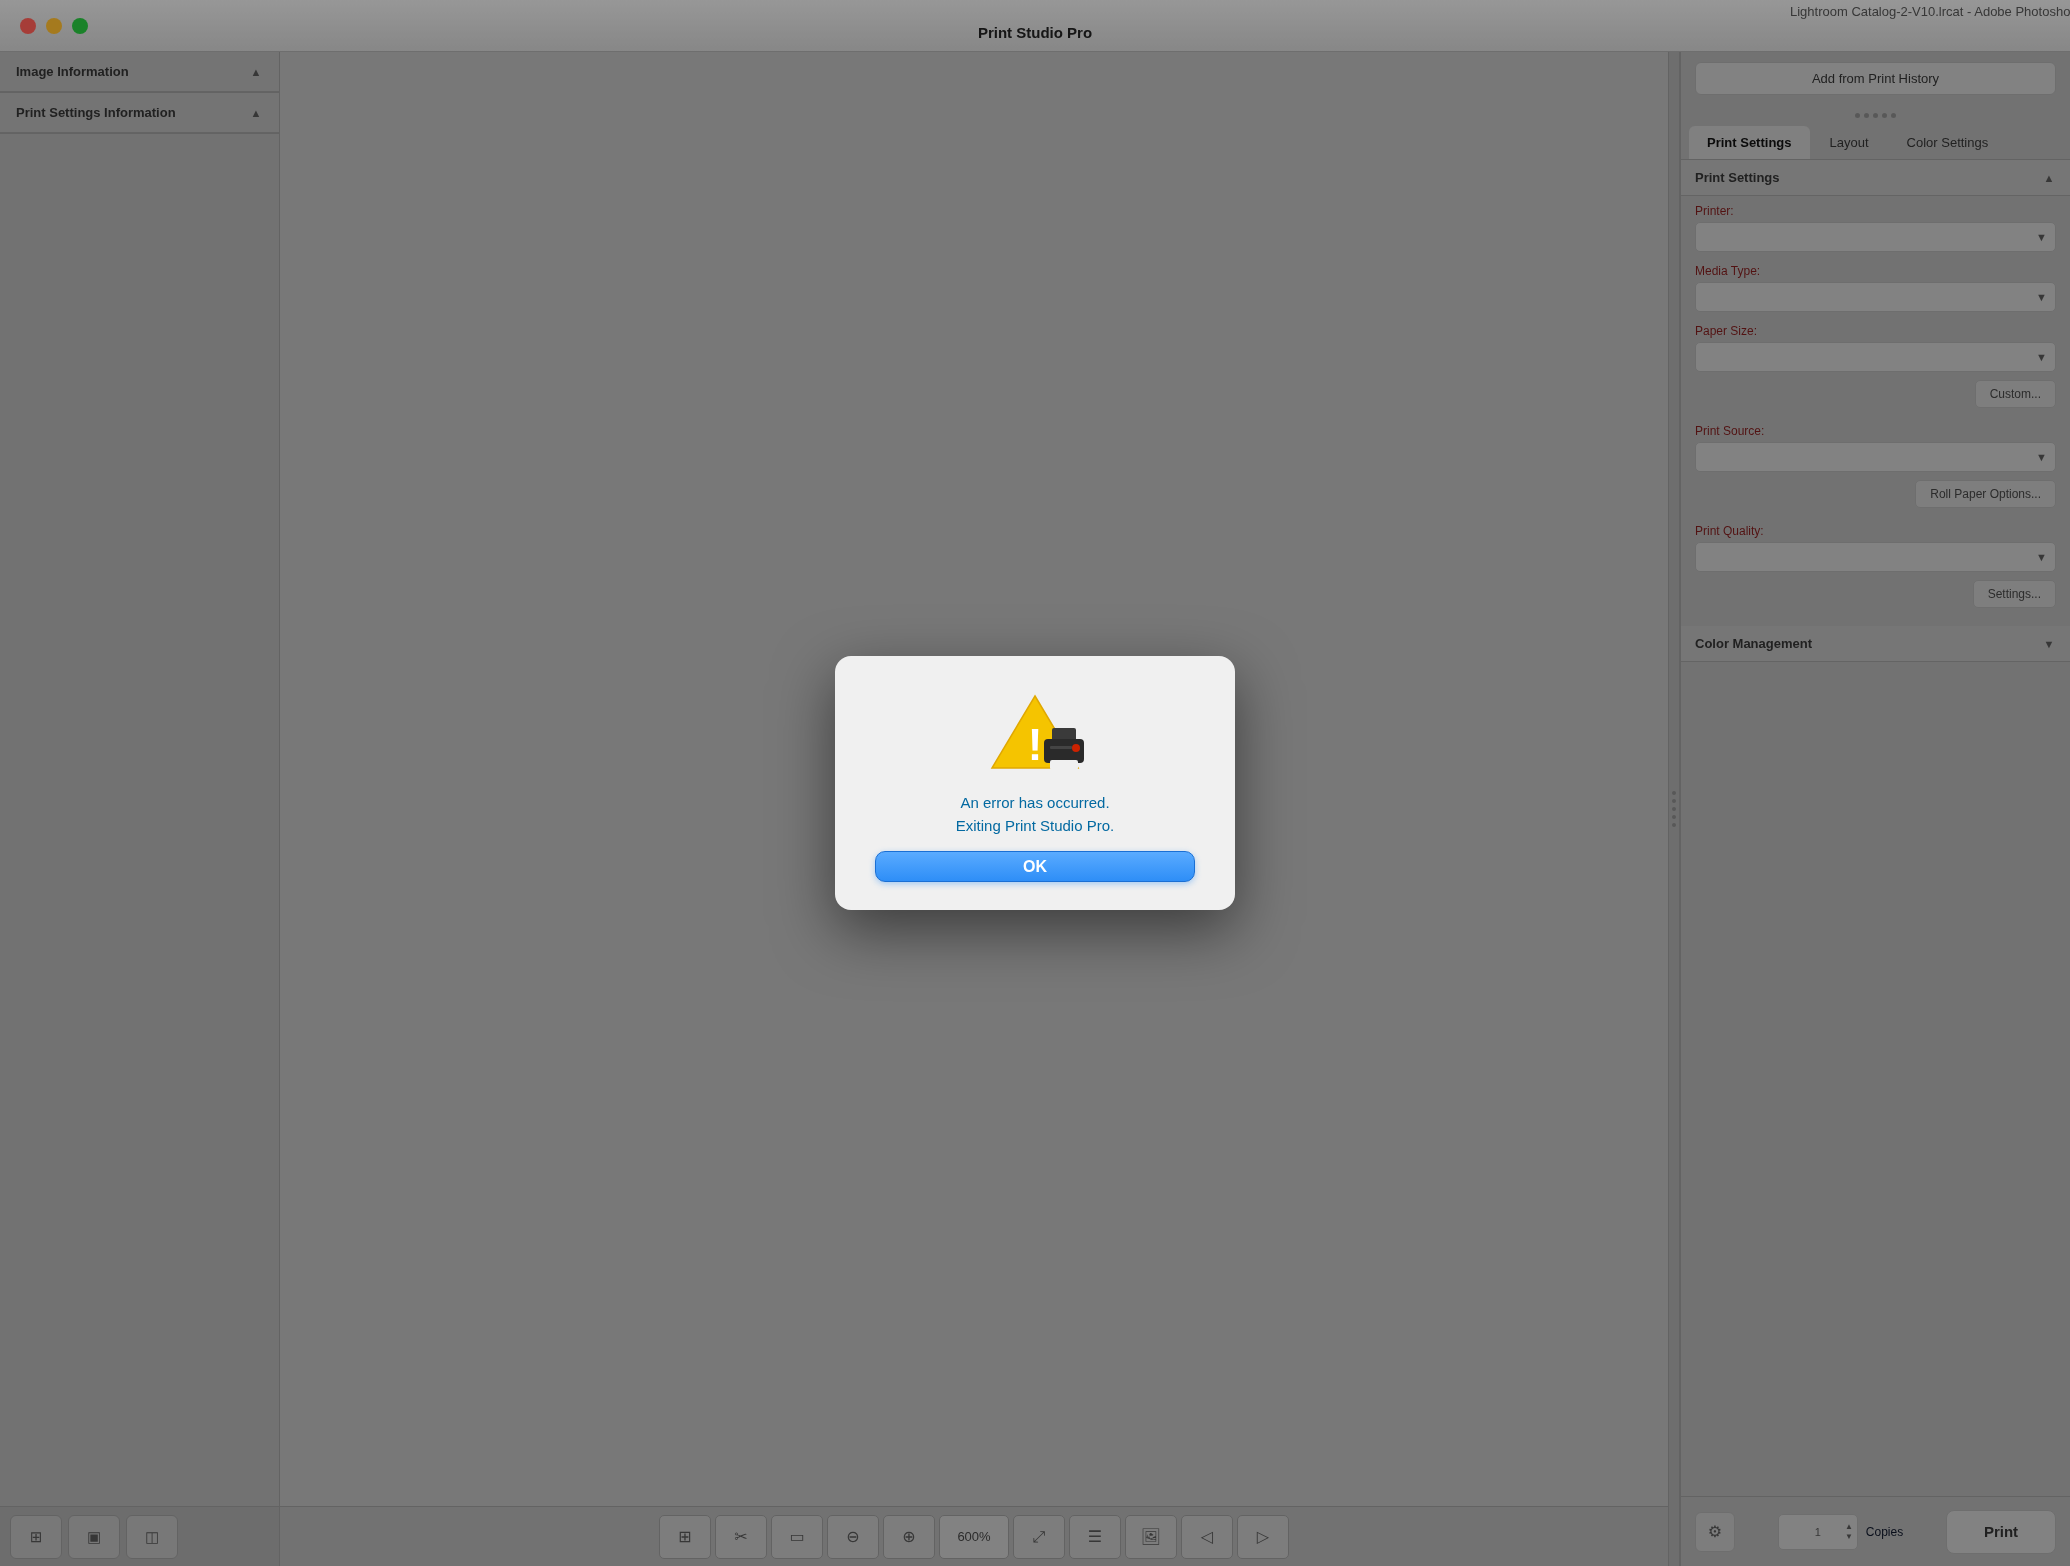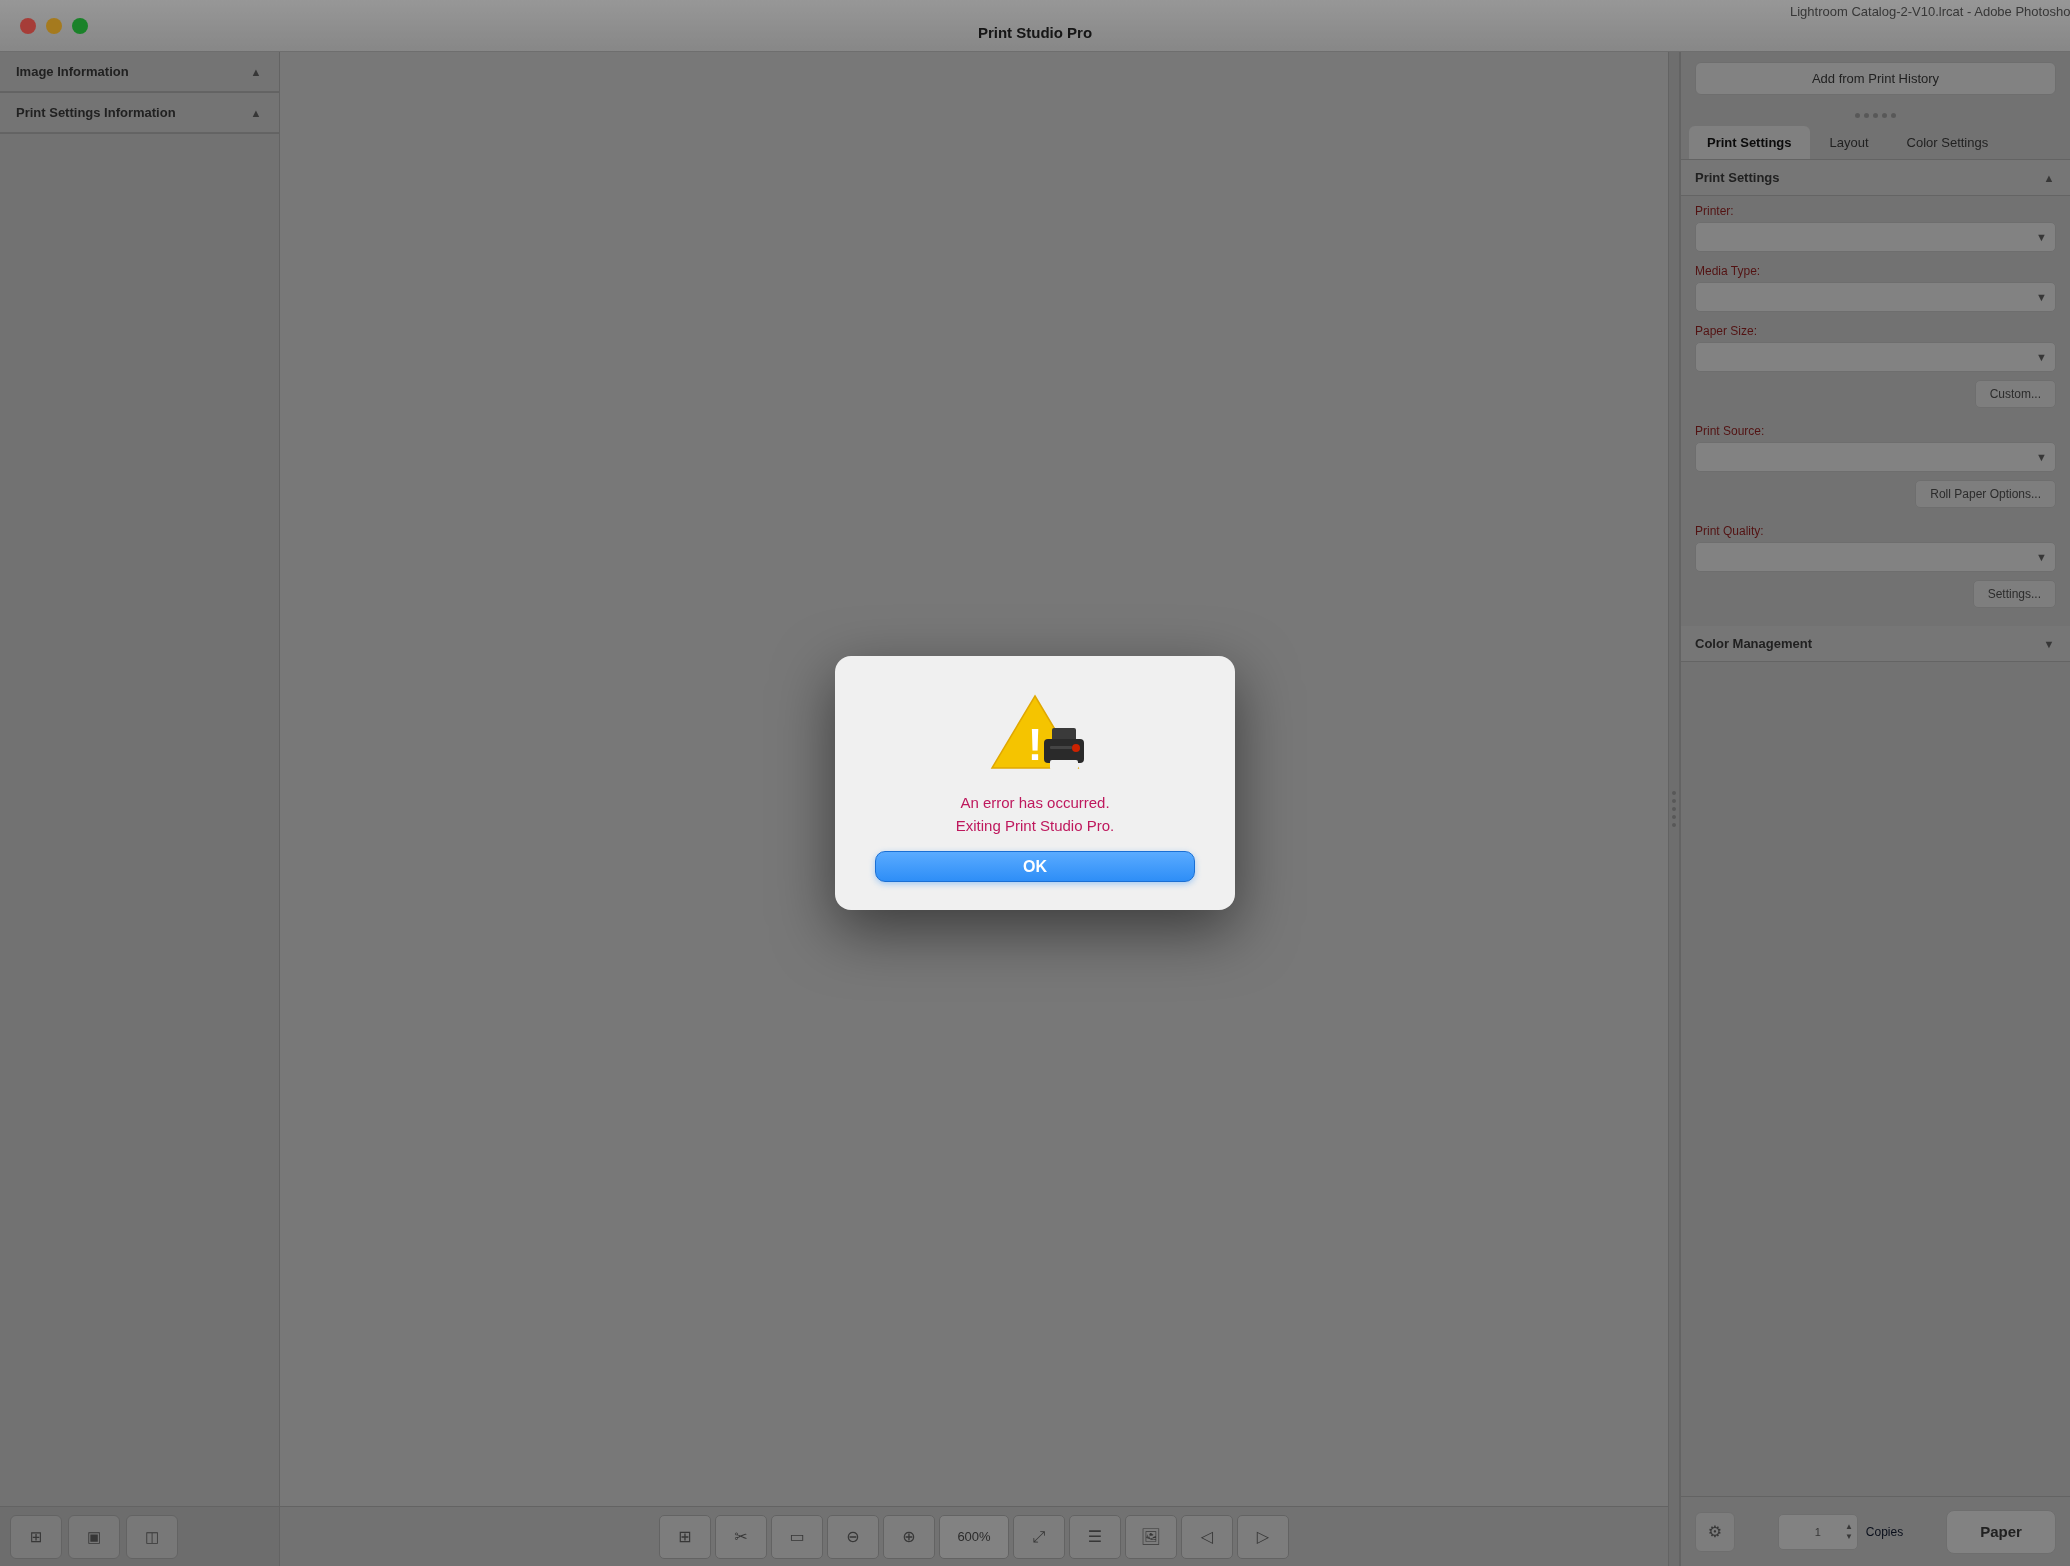--- a/index.html
+++ b/index.html
@@ -456,21 +456,21 @@
       width: 90px;
       height: 80px;
       display: flex;
       align-items: center;
       justify-content: center;
     }
 
     .modal-message {
       text-align: center;
       font-size: 15px;
-      color: #be185d;
+      color: #0369a1;
       line-height: 1.5;
       margin-bottom: 14px;
     }
 
     .modal-ok-btn {
       width: 100%;
       height: 31px;
       background: linear-gradient(to bottom, #5aabff, #2e8ef7);
       border: 1px solid #1a6fd4;
       border-radius: 10px;
@@ -634,21 +634,21 @@
       <div class="copies-area">
         <div class="copies-input">
           <span style="font-size:11px; color:#555;">1</span>
           <span style="position:absolute; right:4px; display:flex; flex-direction:column; gap:1px;">
             <span style="font-size:8px; color:#555;">▲</span>
             <span style="font-size:8px; color:#555;">▼</span>
           </span>
         </div>
         <span class="copies-label">Copies</span>
       </div>
-      <div class="print-btn">Paper</div>
+      <div class="print-btn">Print</div>
     </div>
   </div>
 
 </div>
 
 <div class="modal-overlay">
   <div class="modal-dialog">
 
     <div class="modal-icon-area">
 

